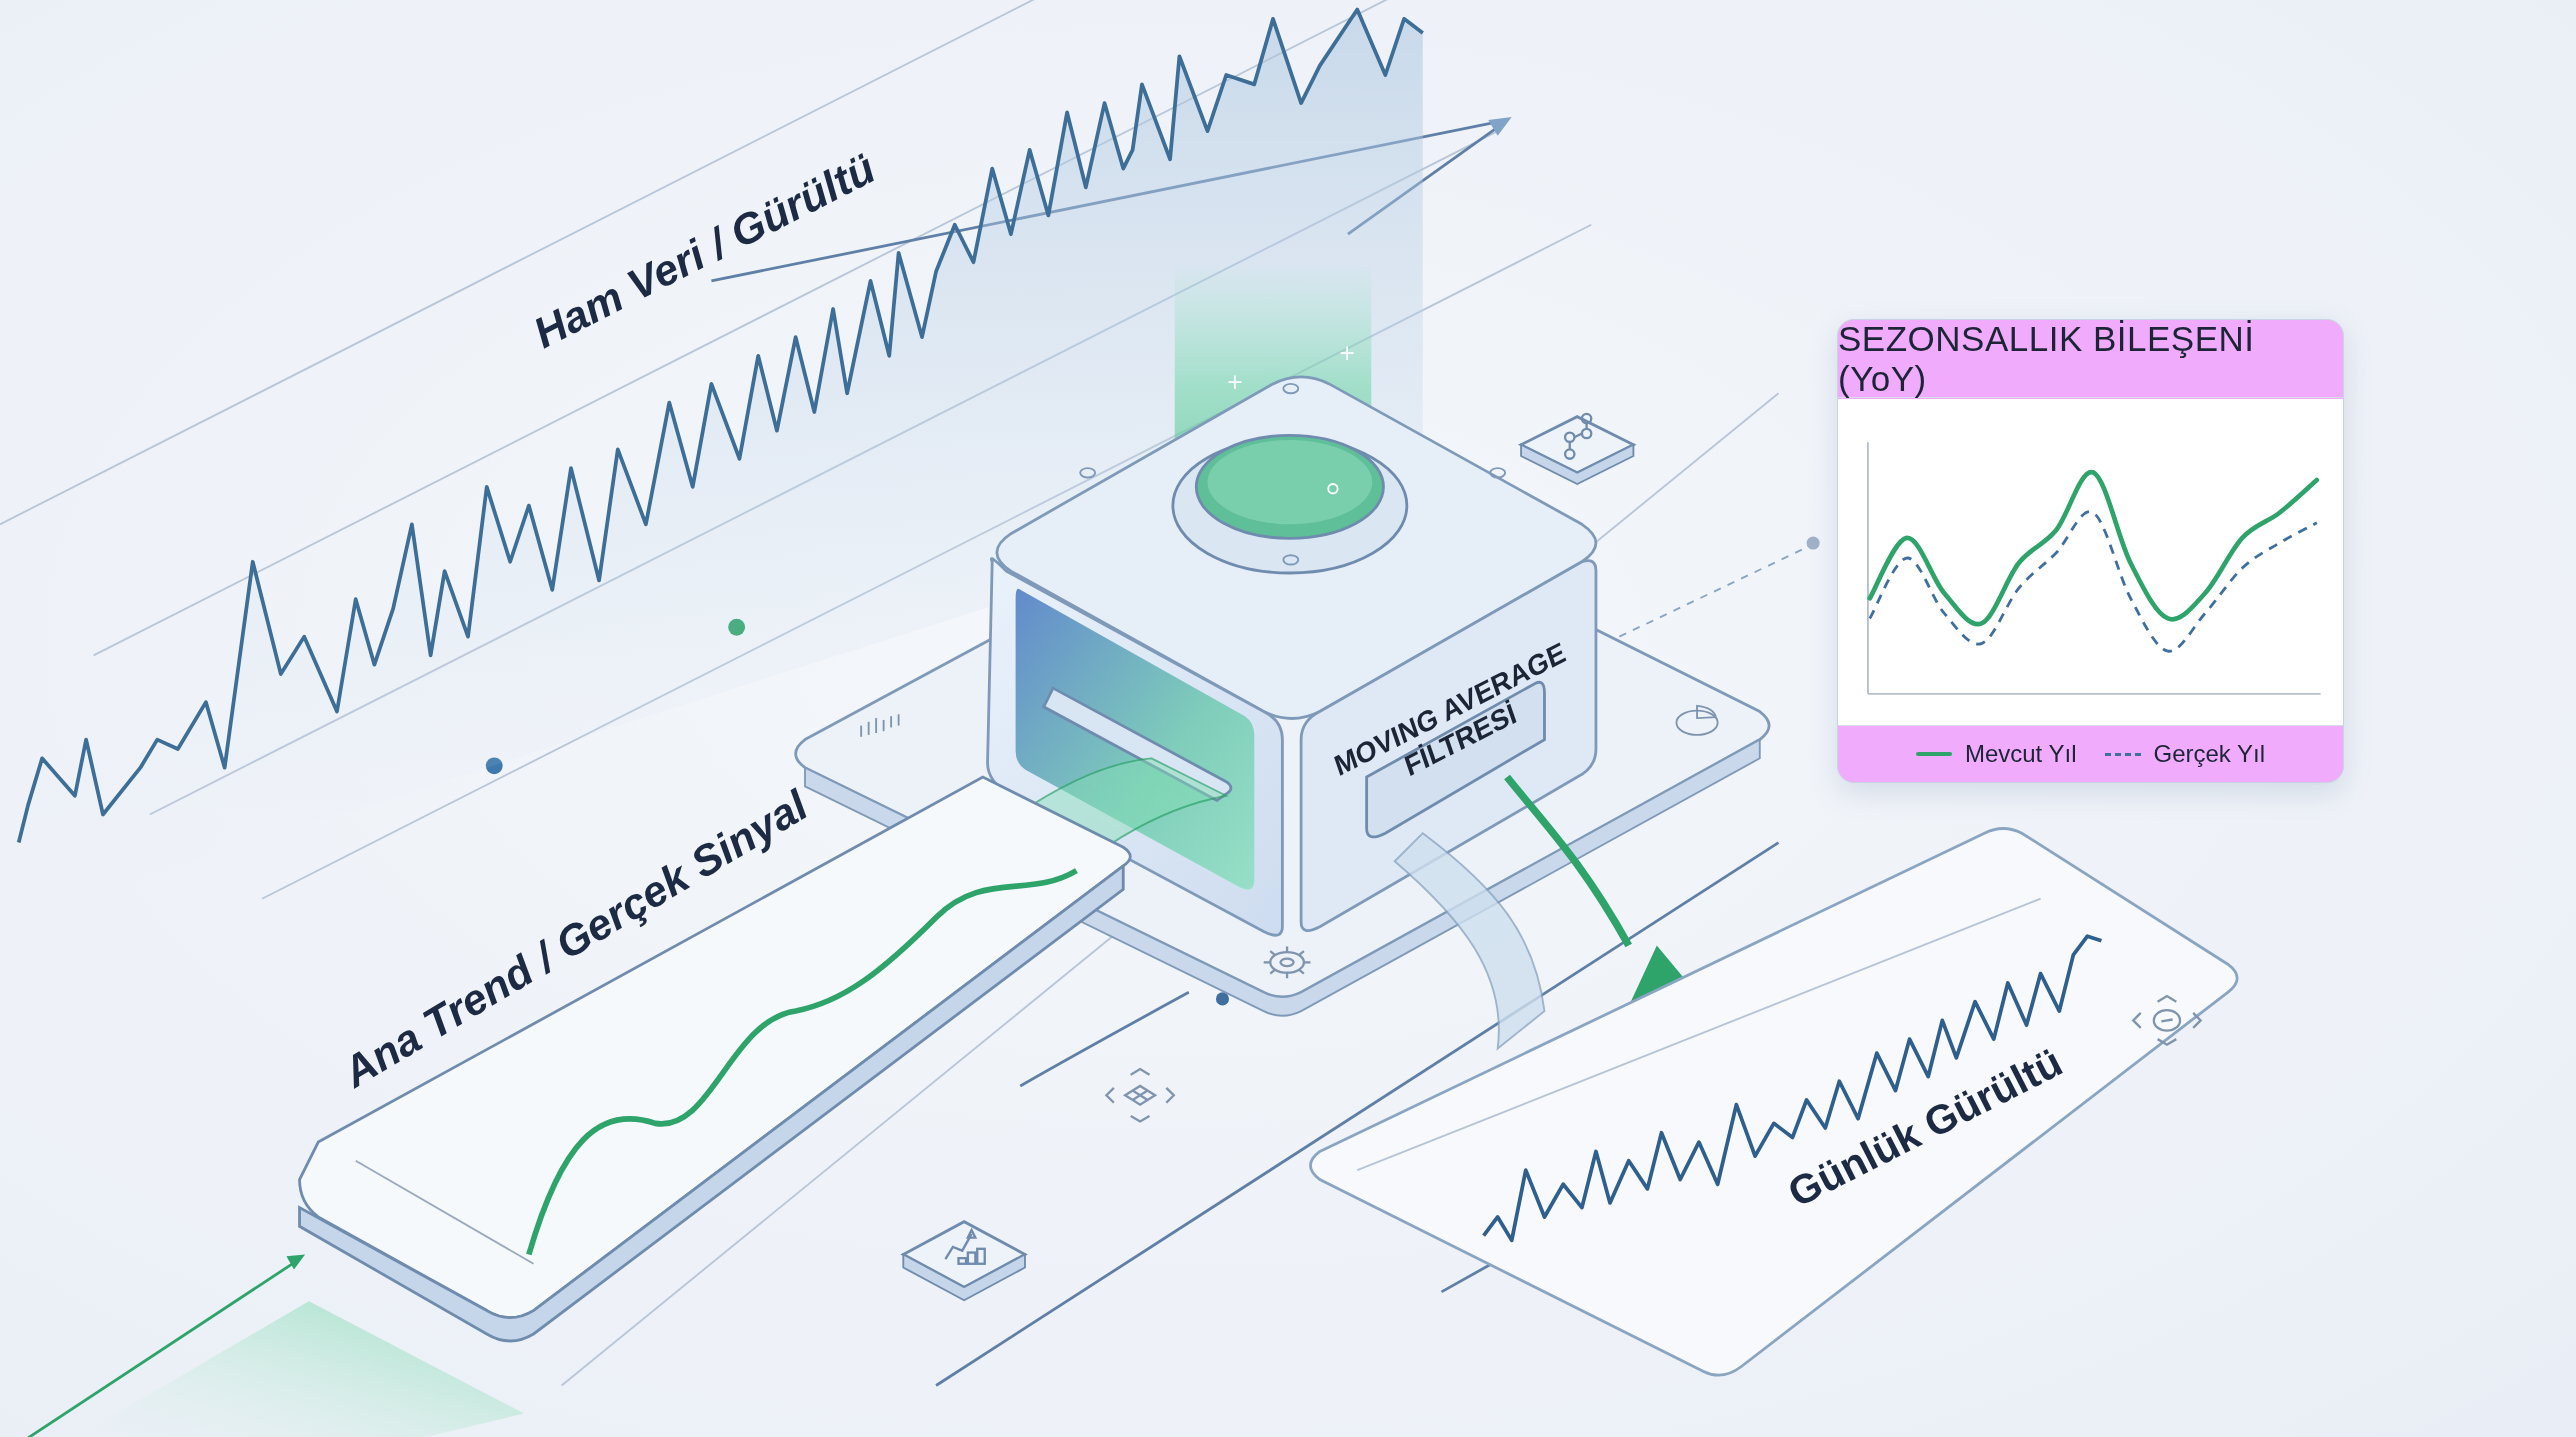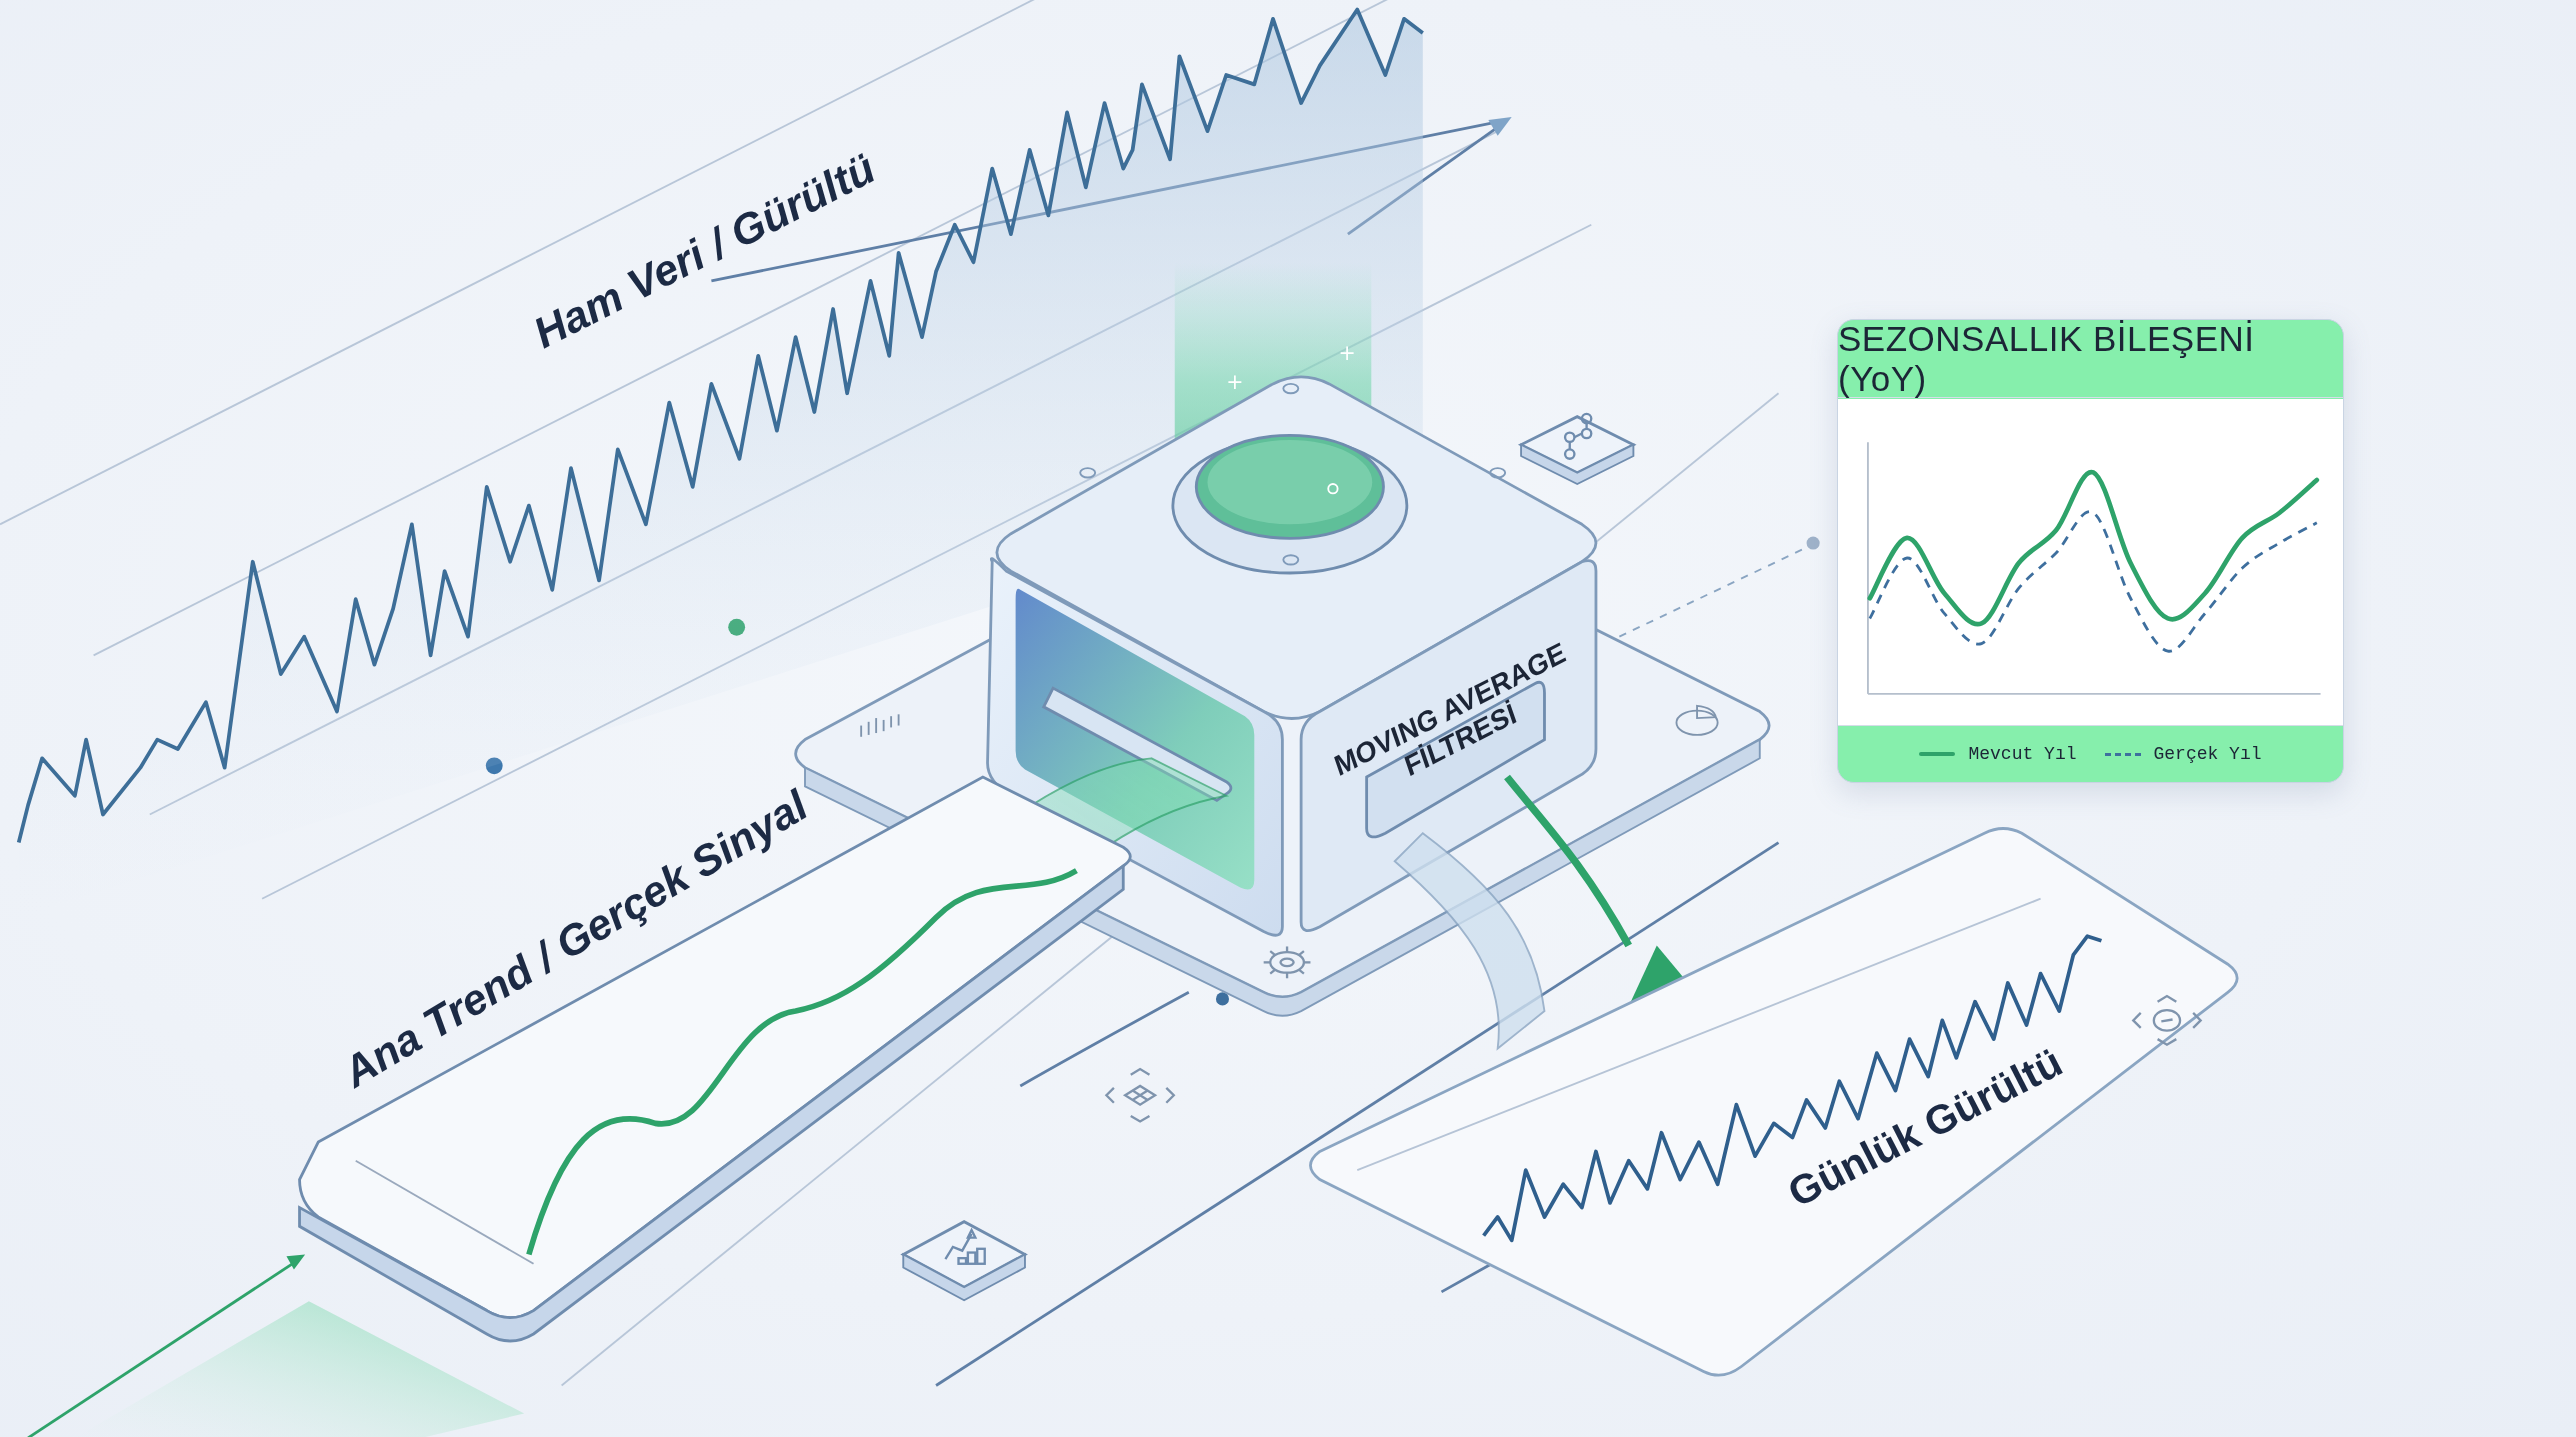--- a/index.html
+++ b/index.html
@@ -8,34 +8,34 @@
     background: radial-gradient(ellipse at 45% 45%, #f4f7fb 0%, #eef2f8 60%, #e9eef6 100%);
     font-family: "Liberation Sans", sans-serif;
   }
   svg.scene { position:absolute; left:0; top:0; }
   .label {
     position:absolute; font-family:"Liberation Sans", sans-serif; font-style:italic;
     font-weight:700; color:#1c2a44; white-space:nowrap; transform-origin:left bottom;
   }
   .panel {
     position:absolute; left:1837px; top:319px; width:505px; height:462px;
-    background:#86efac; border:1.9px solid #c9d4e3; border-radius:17px;
+    background:#f0abfc; border:1.9px solid #c9d4e3; border-radius:17px;
     box-shadow: 0 9.4px 28px rgba(90,110,150,0.18);
     overflow:hidden;
   }
   .panel-title {
     height:77px; display:flex; align-items:center; justify-content:center;
     font-family:"Liberation Sans", sans-serif; font-size:35px; color:#1c2536;
     border-bottom:1.9px solid #d5dde8; letter-spacing:0.5px;
   }
   .panel-body { position:absolute; left:0; top:79px; width:505px; height:326px; background:#ffffff; }
   .panel-legend {
     position:absolute; left:0; bottom:0; width:505px; height:56px;
     border-top:1.9px solid #d5dde8; display:flex; align-items:center; justify-content:center; gap:28px;
-    font-family:Liberation Mono, monospace; font-size:18px; color:#1c2536;
+    font-family:Liberation Sans, sans-serif; font-size:24px; color:#1c2536;
   }
   .leg { display:flex; align-items:center; gap:13px; }
   .leg-solid { width:36px; height:4.7px; background:#2ea36a; border-radius:2.8px; }
   .leg-dash { width:36px; height:0; border-top:3.7px dashed #3e6f9e; }
   .cube-text {
     position:absolute; left:1327px; top:693px; font-family:"Liberation Sans", sans-serif;
     font-weight:700; font-size:28px; color:#1c2536; line-height:32px; text-align:center;
     transform: rotate(-27deg) skewX(-8deg); transform-origin:center;
   }
 </style>

